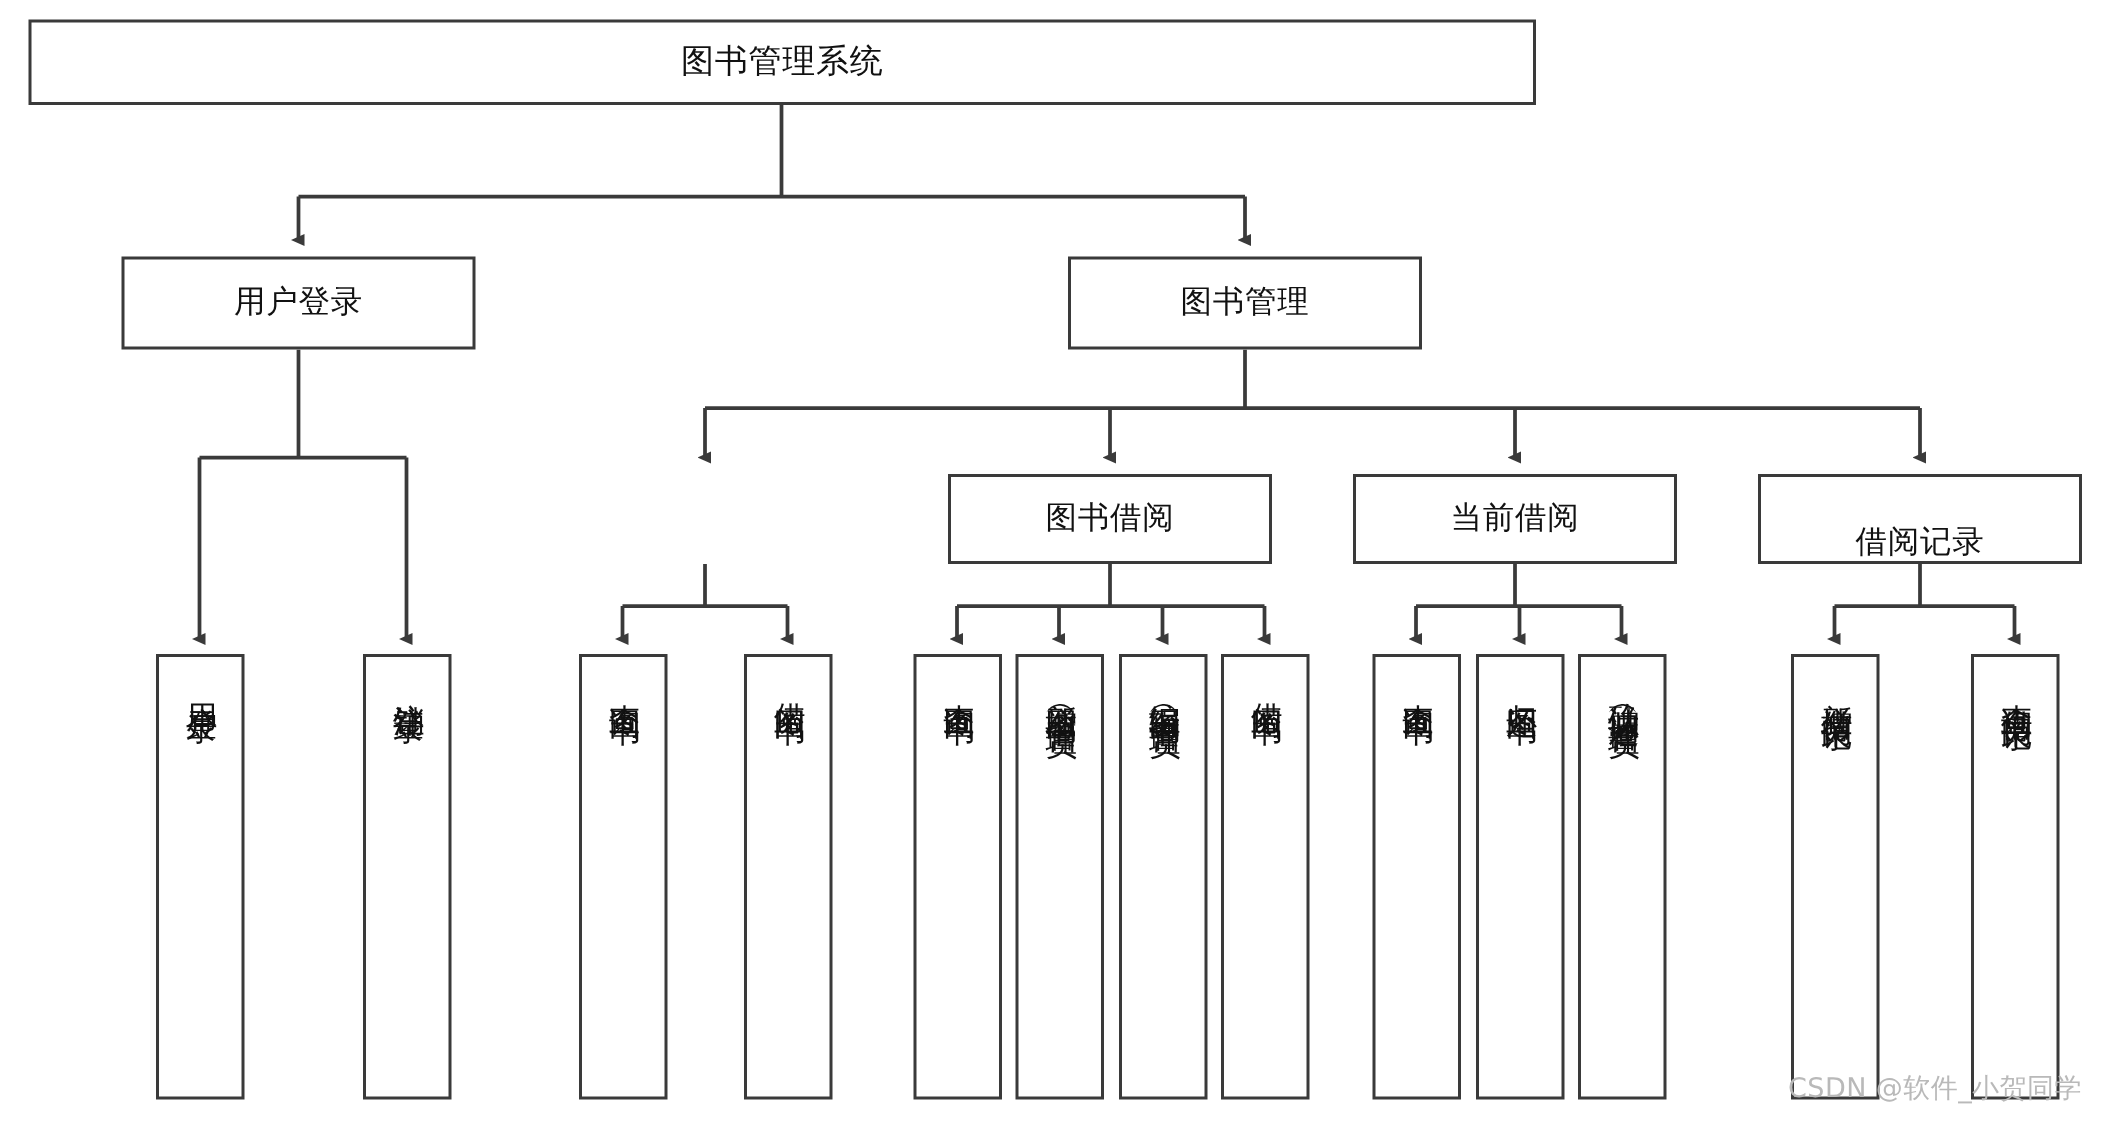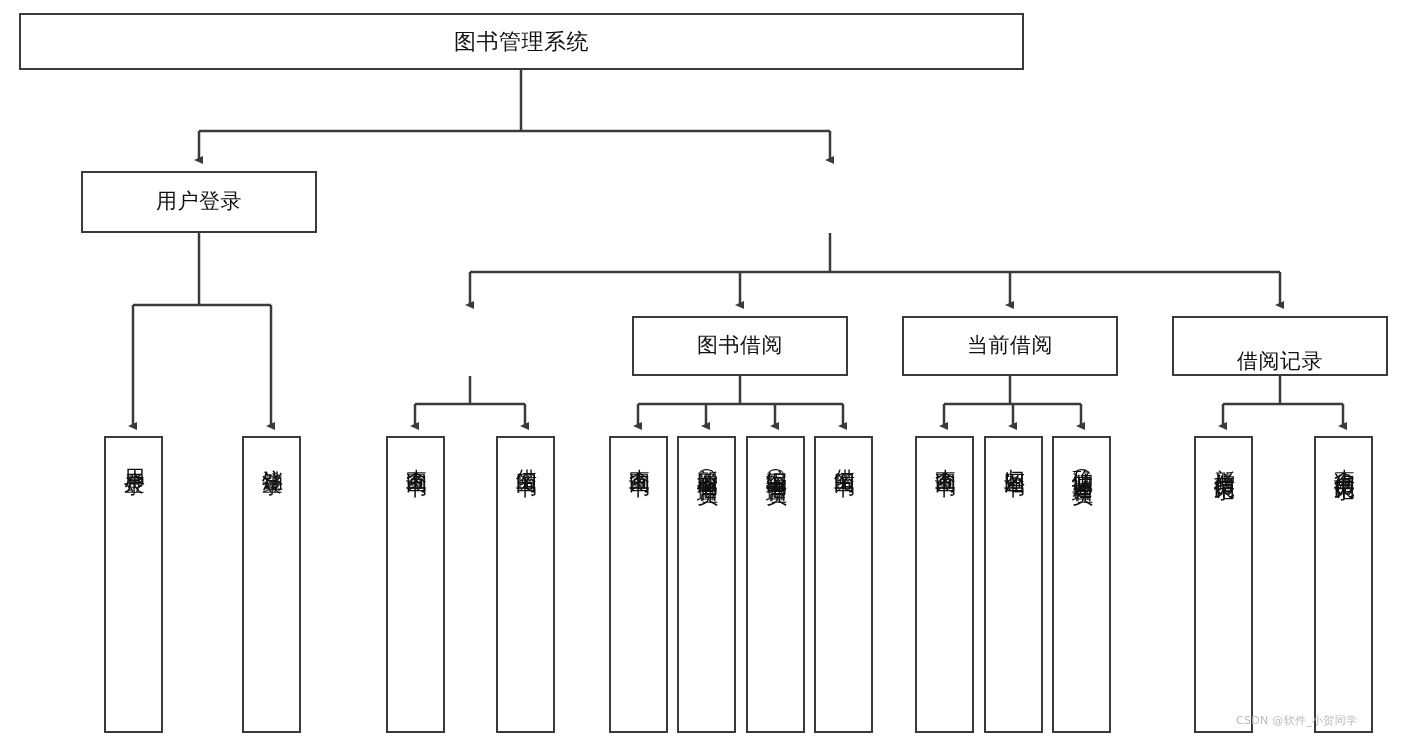--- a/index.html
+++ b/index.html
@@ -53,23 +53,23 @@
   .node.vert .label {
     writing-mode: vertical-rl;
     text-orientation: upright;
     font-size: 21px;
     letter-spacing: 2.5px;
     white-space: nowrap;
   }
   .node.root .label { font-size: 22px; }
   .watermark {
     position: absolute;
-    left: 1236px;
+    left: 1192px;
     top: 713px;
-    font-size: 11px;
+    font-size: 18px;
     color: #b9b9b9;
     white-space: nowrap;
     z-index: 5;
     letter-spacing: 0.3px;
   }
 </style>
 </head>
 <body>
 
 <div id="canvas">
@@ -124,20 +124,23 @@
     </g>
   </svg>
 
   <div class="node horiz root" style="left:19px; top:13px; width:1005px; height:57px;">
     <span class="label">图书管理系统</span>
   </div>
 
   <div class="node horiz" style="left:81px; top:171px; width:236px; height:62px;">
     <span class="label">用户登录</span>
   </div>
+  <div class="node horiz" style="left:712px; top:171px; width:236px; height:62px;">
+    <span class="label">图书管理</span>
+  </div>
 
   <div class="node horiz" style="left:632px; top:316px; width:216px; height:60px;">
     <span class="label">图书借阅</span>
   </div>
   <div class="node horiz" style="left:902px; top:316px; width:216px; height:60px;">
     <span class="label">当前借阅</span>
   </div>
   <div class="node horiz" style="left:1172px; top:316px; width:216px; height:60px;align-items:flex-end;">
     <span class="label">借阅记录</span>
   </div>

